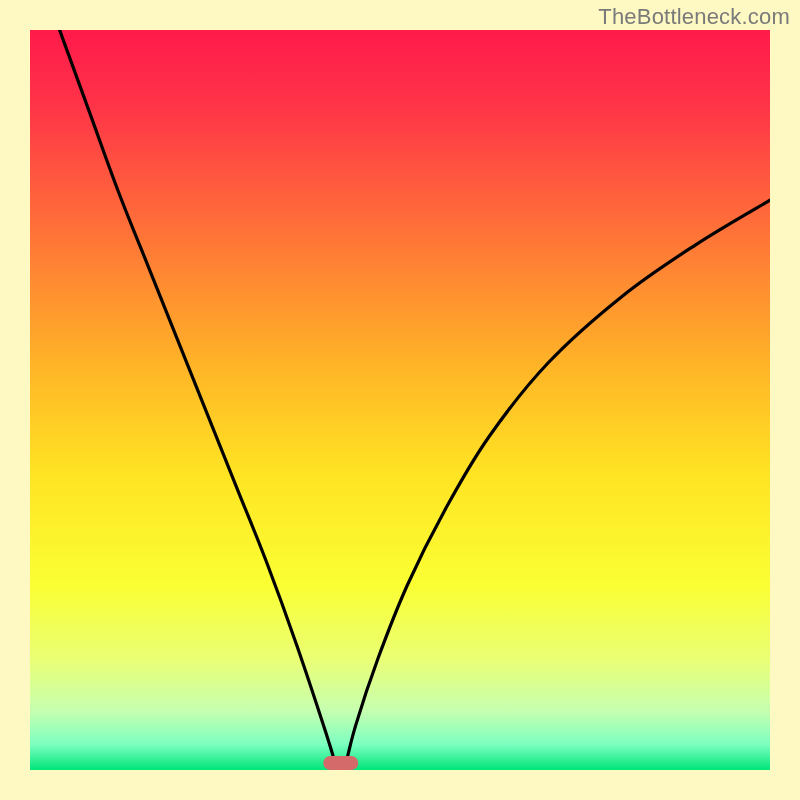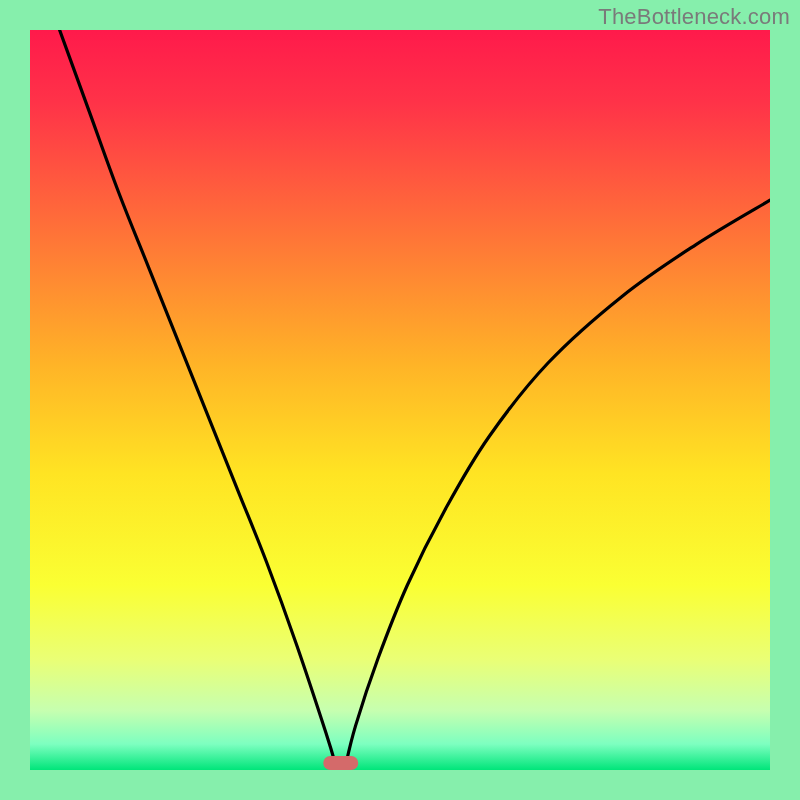--- a/index.html
+++ b/index.html
@@ -10,21 +10,21 @@
     background: #000;
     overflow: hidden;
     font-family: Arial, Helvetica, sans-serif;
   }
   .frame {
     position: absolute;
     left: 0;
     top: 0;
     width: 800px;
     height: 800px;
-    background: #86efac;
+    background: #fef9c3;
   }
   .plot-area {
     position: absolute;
     left: 30px;
     top: 30px;
     width: 740px;
     height: 740px;
     overflow: hidden;
   }
   .gradient {

